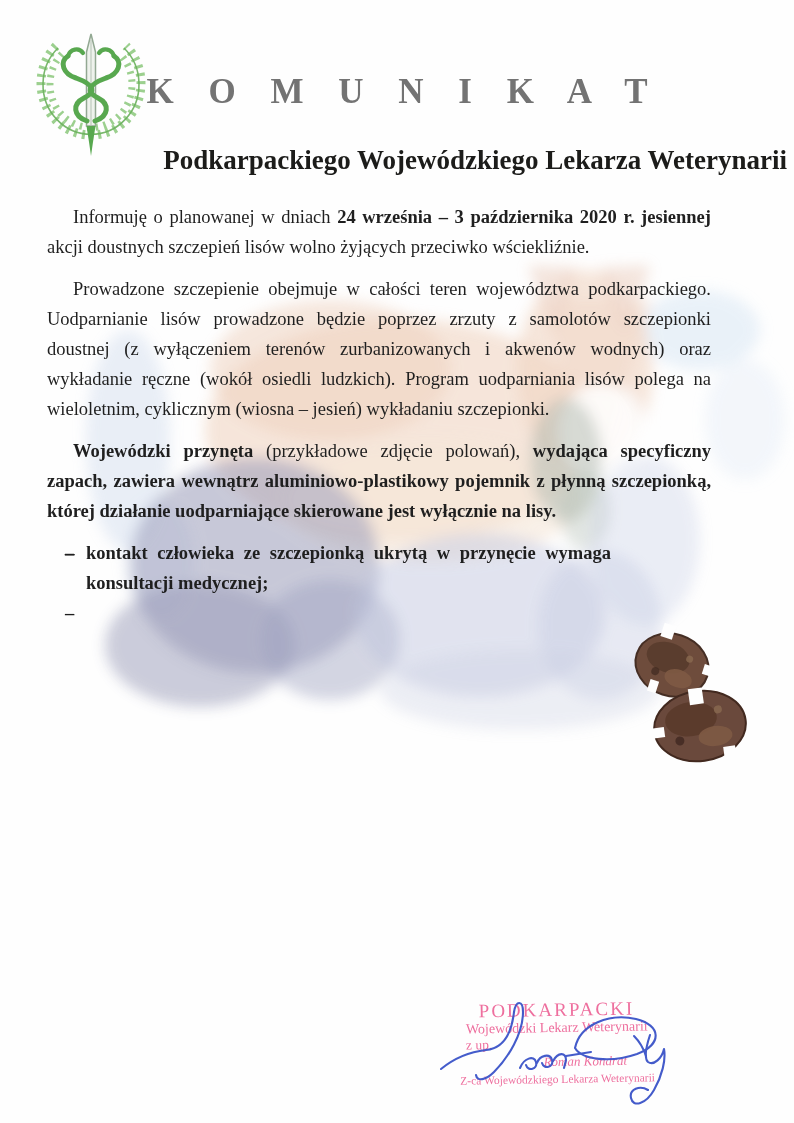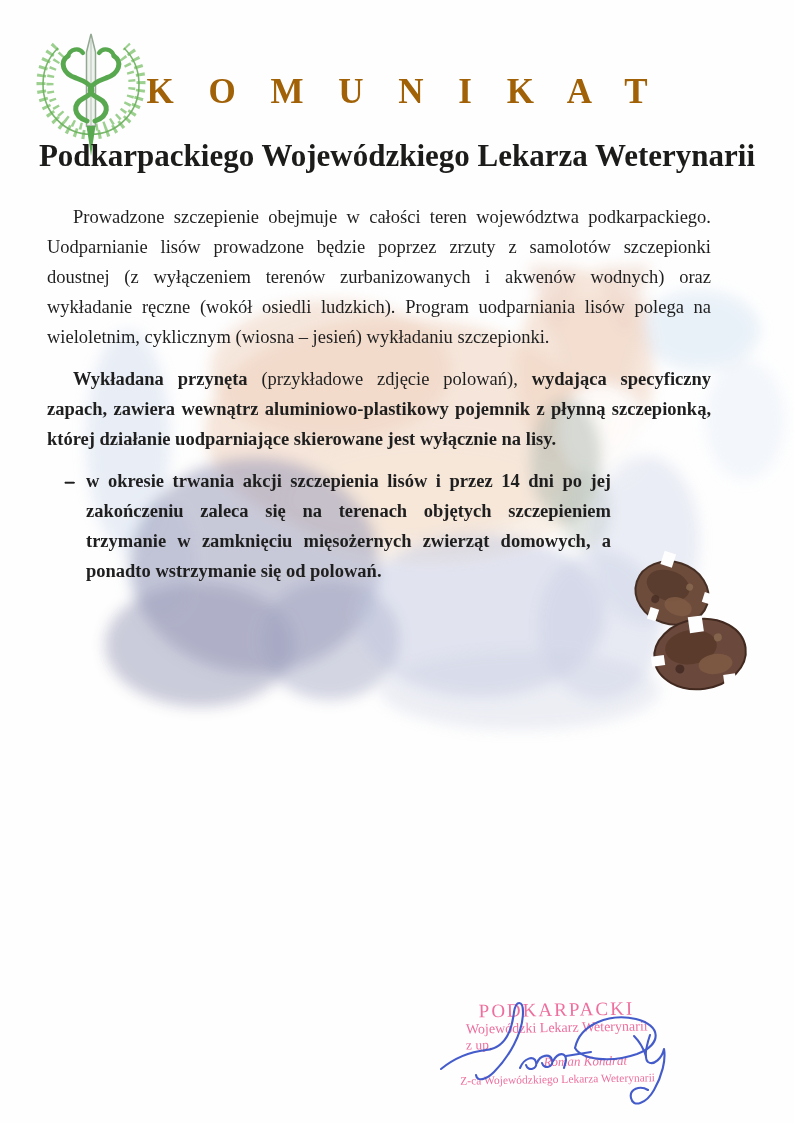--- a/index.html
+++ b/index.html
@@ -7,26 +7,26 @@
     position:relative;width:794px;height:1123px;margin:0 auto;
     background:#fefefe;overflow:hidden;
     font-family:"Liberation Serif","DejaVu Serif",serif;color:#1f1f1f;
   }
   
   .fox-wm{position:absolute;left:0;top:0;z-index:0;pointer-events:none;}
   
   .logo{position:absolute;left:26px;top:30px;width:130px;height:132px;z-index:2;}
   .doc-title{
     position:absolute;left:0;right:0;top:72px;margin:0;z-index:2;
-    text-align:center;font-size:35px;font-weight:bold;color:#a16207;
+    text-align:center;font-size:35px;font-weight:bold;color:#737373;
     letter-spacing:13px;padding-left:13px;
   }
   .doc-subtitle{
-    position:absolute;left:0;right:0;top:138px;margin:0;z-index:2;
-    text-align:center;font-size:31px;font-weight:bold;color:#1c1c1a;
+    position:absolute;left:0;right:0;top:138px;margin:7px;z-index:2;
+    text-align:right;font-size:27px;font-weight:bold;color:#1c1c1a;
   }
   
   .bodytext{
     position:absolute;left:47px;top:202px;width:664px;z-index:1;
     font-size:18.5px;line-height:30px;text-align:justify;
   }
   .para{text-indent:26px;margin:0 0 12px 0;}
   .b{font-weight:bold;}
   .li{position:relative;padding-left:39px;font-weight:bold;}
   .dash{position:absolute;left:18px;top:0;font-weight:bold;}
@@ -116,22 +116,23 @@
       <path d="M 88 26 C 86 19, 77 17, 73 23" stroke-width="4.2"></path>
       <path d="M 42 26 C 44 19, 53 17, 57 23" stroke-width="4.2"></path>
     </g>
   </svg>
 
   <h1 class="doc-title">K O M U N I K A T</h1>
   <h2 class="doc-subtitle">Podkarpackiego Wojewódzkiego Lekarza Weterynarii</h2>
 
   <main class="bodytext">
     <div id="paragraphs">
+        <div class="para"><span>Informuję o planowanej w dniach </span><span class="b">24 września – 3 października 2020 r. jesiennej</span><span> akcji doustnych szczepień lisów wolno żyjących przeciwko wściekliźnie.</span></div>
         <div class="para"><span>Prowadzone szczepienie obejmuje w całości teren województwa podkarpackiego. Uodparnianie lisów prowadzone będzie poprzez zrzuty z samolotów szczepionki doustnej (z wyłączeniem terenów zurbanizowanych i akwenów wodnych) oraz wykładanie ręczne (wokół osiedli ludzkich). Program uodparniania lisów polega na wieloletnim, cyklicznym (wiosna – jesień) wykładaniu szczepionki.</span></div>
-        <div class="para"><span class="b">Wykładana przynęta</span><span> (przykładowe zdjęcie polowań), </span><span class="b">wydająca specyficzny zapach, zawiera wewnątrz aluminiowo-plastikowy pojemnik z płynną szczepionką, której działanie uodparniające skierowane jest wyłącznie na lisy.</span></div>
+        <div class="para"><span class="b">Wojewódzki przynęta</span><span> (przykładowe zdjęcie polowań), </span><span class="b">wydająca specyficzny zapach, zawiera wewnątrz aluminiowo-plastikowy pojemnik z płynną szczepionką, której działanie uodparniające skierowane jest wyłącznie na lisy.</span></div>
       </div>
 
     <div class="list">
 
       <div class="bait-float">
         <svg width="140" height="175" viewBox="605 776 140 175">
 
           <g transform="rotate(18 666 827)">
             <ellipse cx="666" cy="827" rx="37" ry="31" fill="#6e4c3c" stroke="#452e24" stroke-width="2"></ellipse>
             <ellipse cx="660" cy="821" rx="22" ry="15" fill="#553a2b" opacity="0.8"></ellipse>
@@ -151,22 +152,22 @@
             <circle cx="714" cy="874" r="4" fill="#8a6a50" opacity="0.8"></circle>
             <rect x="687" y="850" width="14" height="16" fill="#fefefe"></rect>
             <rect x="645" y="884" width="13" height="10" fill="#fefefe"></rect>
             <rect x="714" y="912" width="12" height="12" fill="#fefefe"></rect>
           </g>
         </svg>
       </div>
       <div id="list-items">
           <div class="li"><span class="dash">–</span></div>
           <div class="li"><span class="dash">–</span></div>
+          <div class="li"><span class="dash">–</span><span>kontakt człowieka ze szczepionką ukrytą w przynęcie wymaga konsultacji medycznej;</span></div>
           <div class="li"><span class="dash">–</span></div>
-          <div class="li"><span class="dash">–</span><span>w okresie trwania akcji szczepienia lisów i przez 14 dni po jej zakończeniu zaleca się na terenach objętych szczepieniem trzymanie w zamknięciu mięsożernych zwierząt domowych, a ponadto wstrzymanie się od polowań.</span></div>
         </div>
     </div>
   </main>
 
   <div class="stamp">
     <div class="s1">PODKARPACKI</div>
     <div class="s2">Wojewódzki Lekarz Weterynarii</div>
     <div class="s3">z up.</div>
     <div class="s4">Roman Kondrat</div>
     <div class="s5">Z-ca Wojewódzkiego Lekarza Weterynarii</div>

